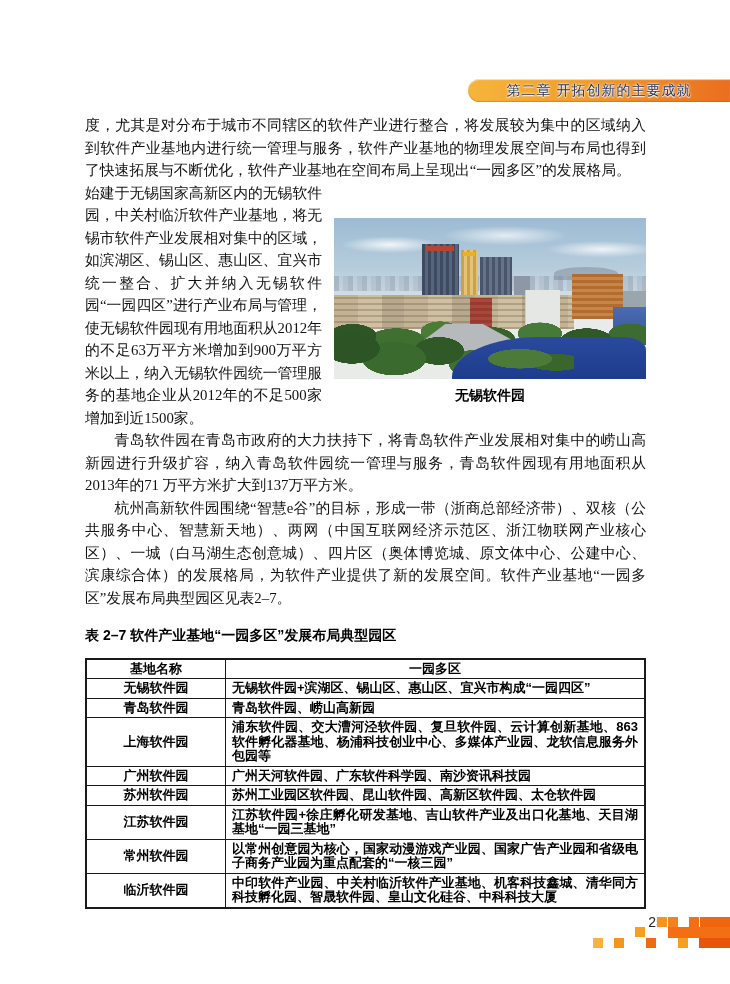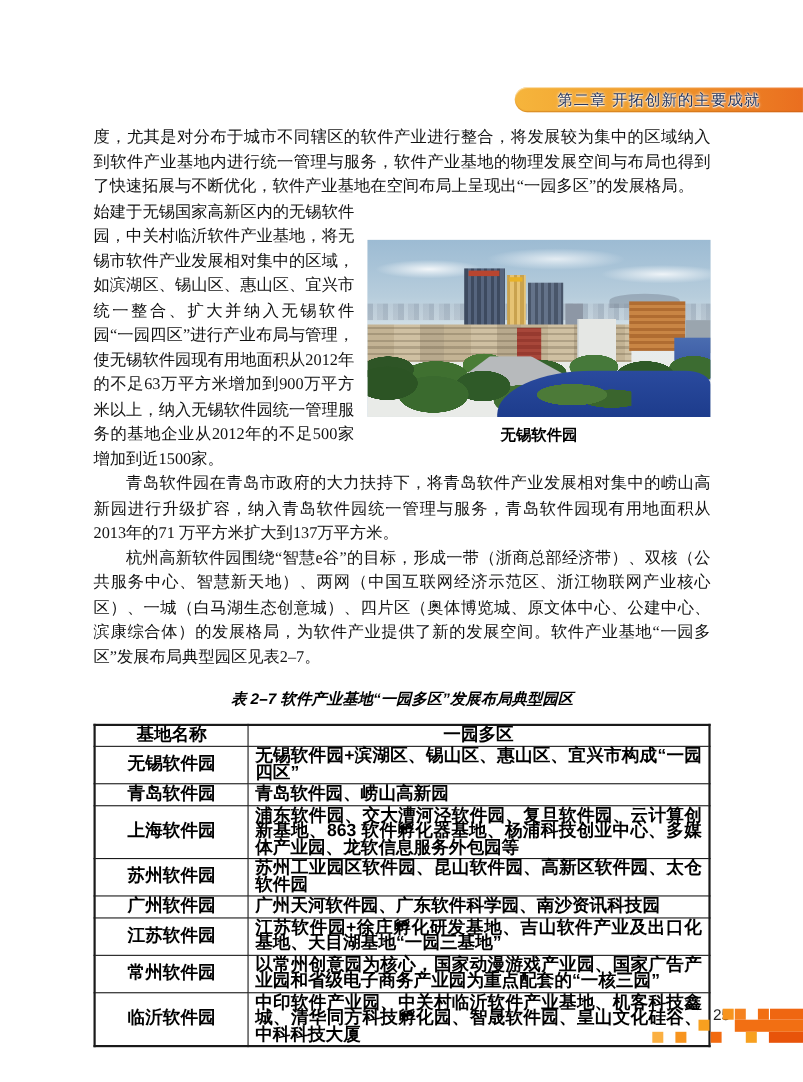--- a/index.html
+++ b/index.html
@@ -80,28 +80,28 @@
   .lake-bank{left:150px;top:130px;width:90px;height:24px;
     background:radial-gradient(ellipse 46px 14px at 40% 45%,#4c7a38 69%,transparent 70%),
                radial-gradient(ellipse 40px 12px at 80% 60%,#3a652d 69%,transparent 70%);}
   figcaption.caption{
     text-align:center;margin-top:7px;
     font-family:"Liberation Sans","DejaVu Sans",sans-serif;font-weight:bold;
     font-size:14px;color:#000;line-height:18px;
   }
   
   .table-title{
-    clear:both;text-align:center;margin:15px 0 11px;
+    clear:both;text-align:left;margin:15px 0 11px;
     font-family:"Liberation Sans","DejaVu Sans",sans-serif;
-    font-weight:bold;font-size:14px;color:#000;font-style:italic;
+    font-weight:bold;font-size:14px;color:#000;
   }
   table.parks{
     width:100%;border-collapse:collapse;table-layout:fixed;
     font-family:"Liberation Sans","DejaVu Sans",sans-serif;
-    font-size:16px;font-weight:600;line-height:14.5px;color:#000;
+    font-size:13px;font-weight:600;line-height:14.5px;color:#000;
     border:2px solid #1a1a1a;
   }
   table.parks td,table.parks th{border:1px solid #1a1a1a;padding:2px 6px;vertical-align:middle;}
   th.h-name,td.name{width:126px;text-align:center;white-space:pre-line;}
   th.h-zone{text-align:center;}
   td.desc{text-align:left;text-align:justify;}
   
   .footer-num{
     position:absolute;left:641px;top:914px;width:30px;text-align:center;
     font-family:"Liberation Sans","DejaVu Sans",sans-serif;font-size:14px;color:#222;
@@ -171,26 +171,26 @@
           </tr>
           <tr>
             <td class="name">青岛软件园</td>
             <td class="desc">青岛软件园、崂山高新园</td>
           </tr>
           <tr>
             <td class="name">上海软件园</td>
             <td class="desc">浦东软件园、交大漕河泾软件园、复旦软件园、云计算创新基地、863 软件孵化器基地、杨浦科技创业中心、多媒体产业园、龙软信息服务外包园等</td>
           </tr>
           <tr>
+            <td class="name">广州软件园</td>
+            <td class="desc">广州天河软件园、广东软件科学园、南沙资讯科技园</td>
+          </tr>
+          <tr>
             <td class="name">苏州软件园</td>
             <td class="desc">苏州工业园区软件园、昆山软件园、高新区软件园、太仓软件园</td>
-          </tr>
-          <tr>
-            <td class="name">广州软件园</td>
-            <td class="desc">广州天河软件园、广东软件科学园、南沙资讯科技园</td>
           </tr>
           <tr>
             <td class="name">江苏软件园</td>
             <td class="desc">江苏软件园+徐庄孵化研发基地、吉山软件产业及出口化基地、天目湖基地“一园三基地”</td>
           </tr>
           <tr>
             <td class="name">常州软件园</td>
             <td class="desc">以常州创意园为核心，国家动漫游戏产业园、国家广告产业园和省级电子商务产业园为重点配套的“一核三园”</td>
           </tr>
           <tr>

